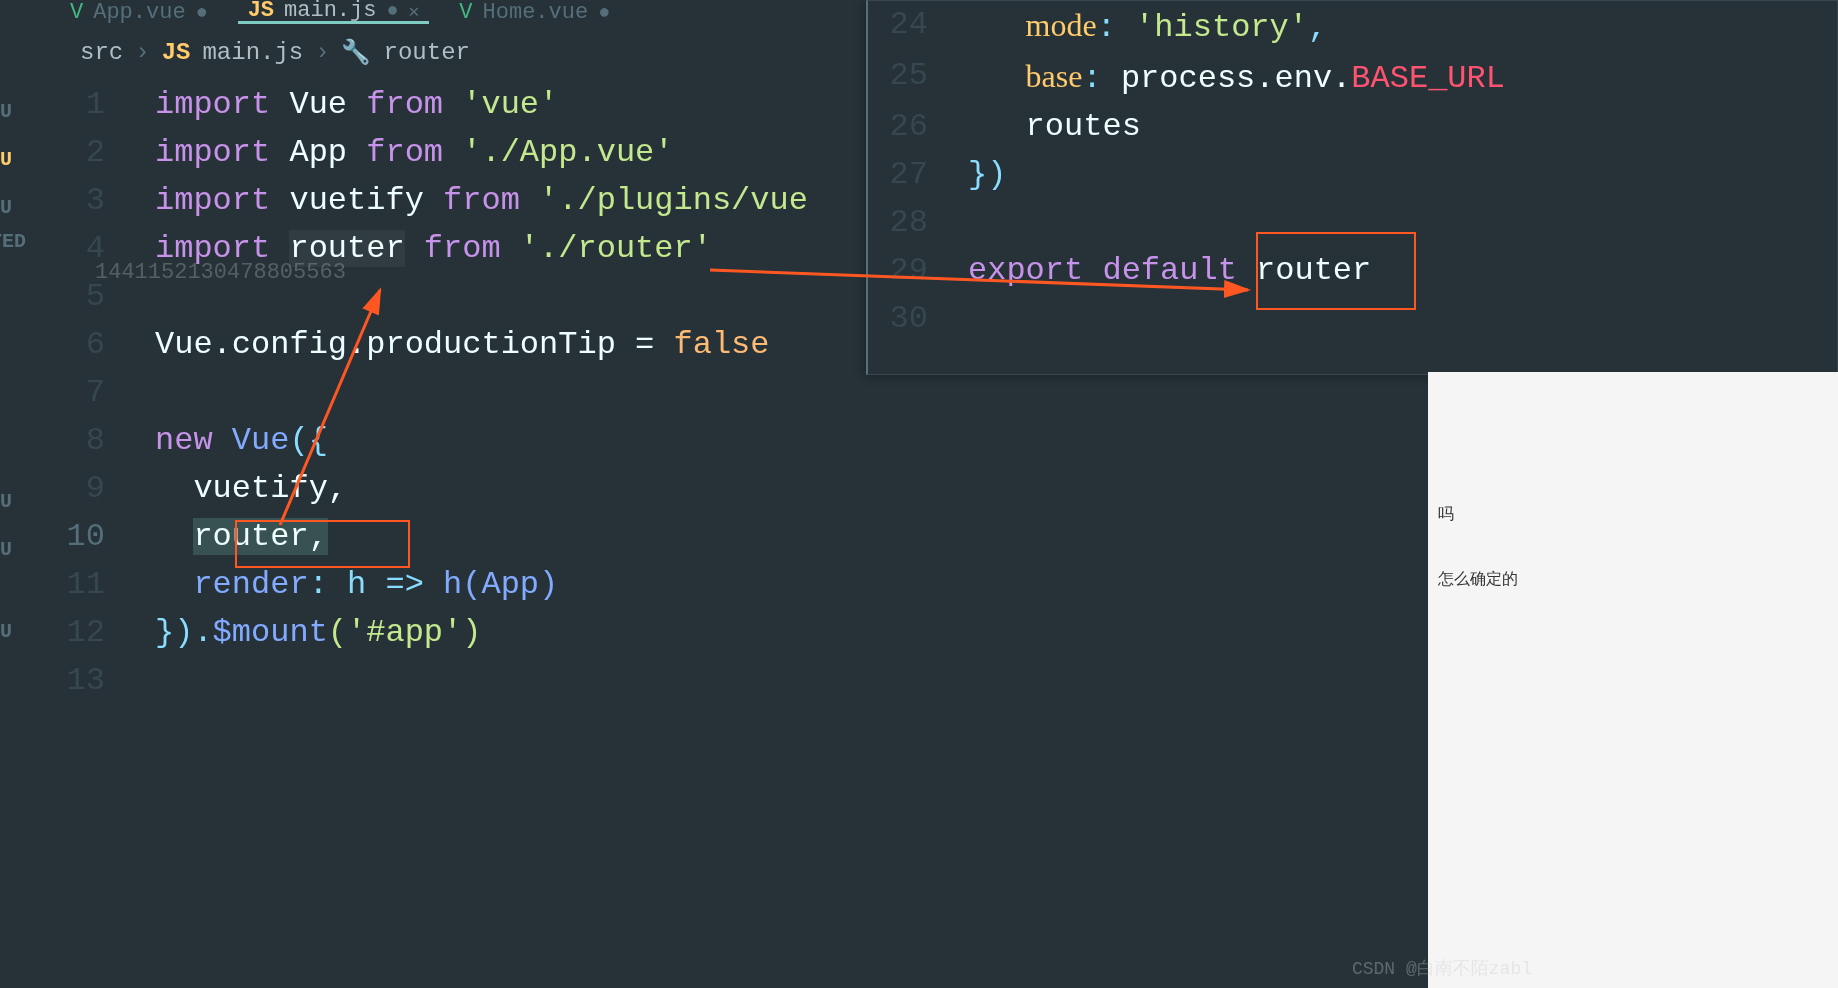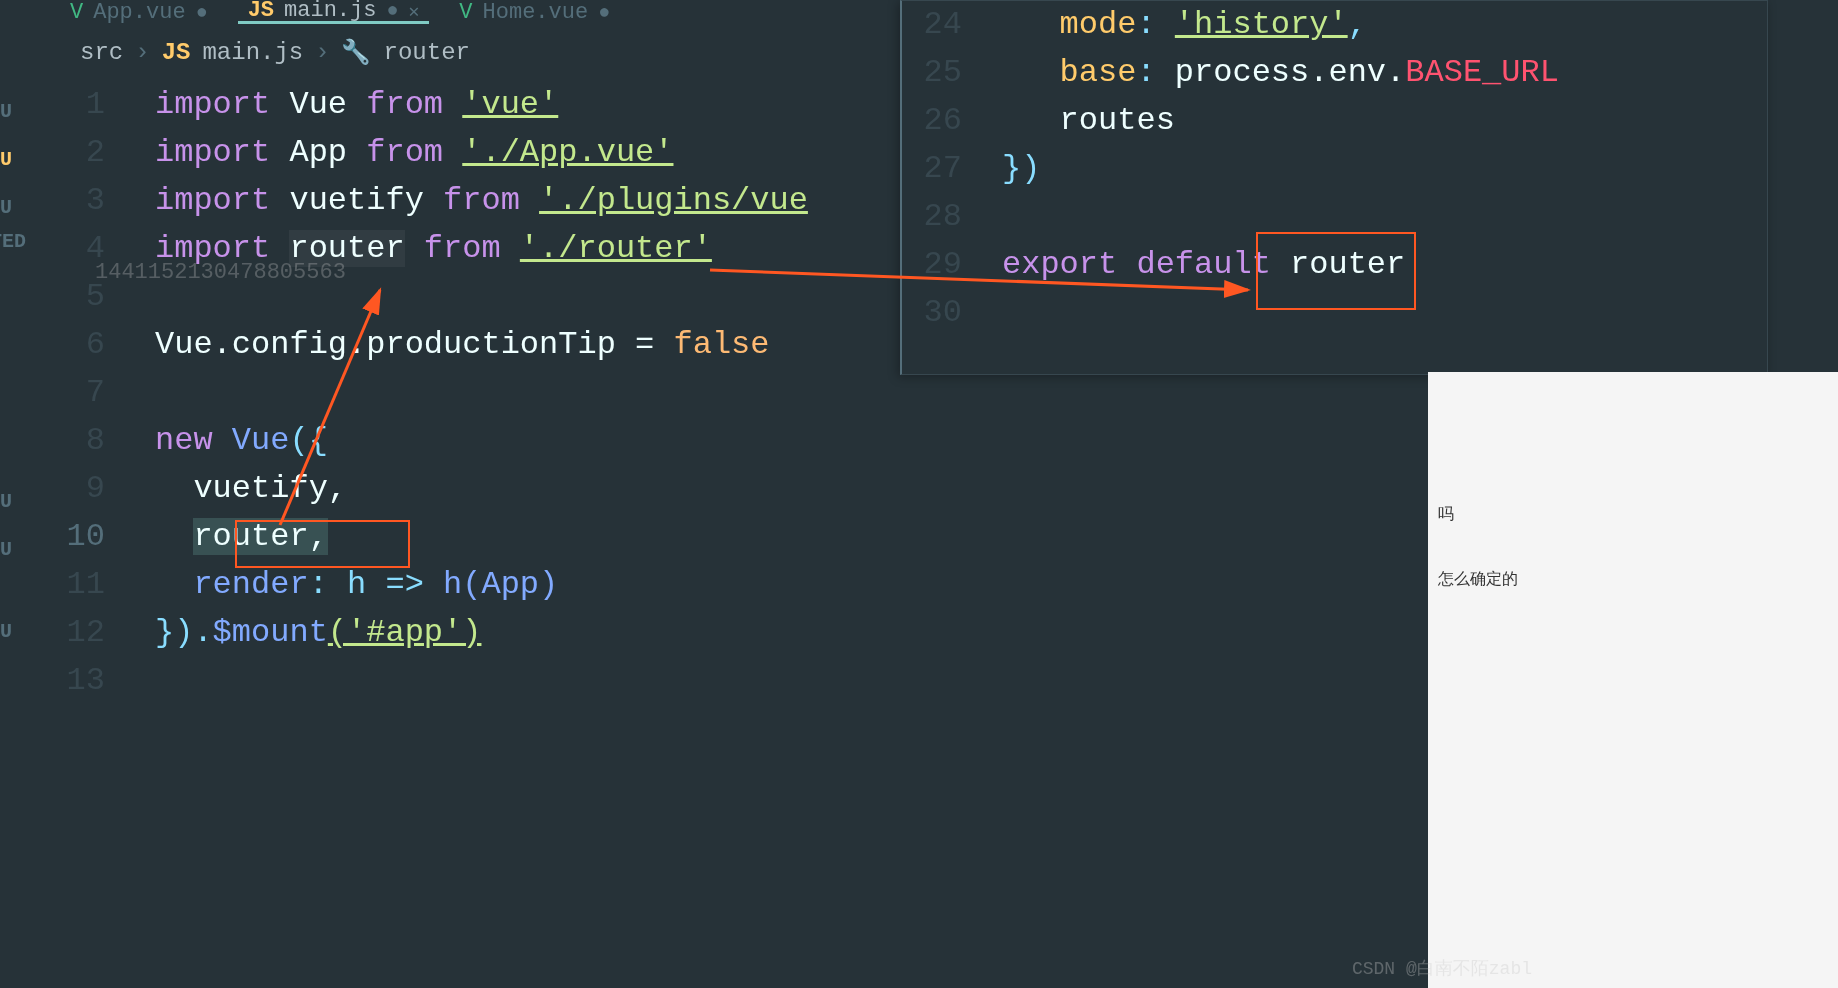--- a/index.html
+++ b/index.html
@@ -69,21 +69,21 @@
       width: 155px;
       text-align: right;
       padding-right: 50px;
       color: #37474f;
       user-select: none;
     }
     .line-num.current { color: #546e7a; }
     .code-content { white-space: pre; }
     .kw { color: #c792ea; }
     .ident { color: #eeffff; }
-    .str { color: #c3e88d; text-decoration: underline; }
+    .str { color: #c3e88d; }
     .func { color: #82aaff; }
     .punct { color: #89ddff; }
     .bool { color: #fdba74; }
     .watermark {
       position: absolute;
       top: 260px;
       left: 95px;
       color: rgba(200,200,200,0.3);
       font-size: 22px;
       z-index: 5;
@@ -91,41 +91,41 @@
     .highlight-box1 {
       position: absolute;
       border: 2px solid #ff5722;
       left: 235px;
       top: 520px;
       width: 175px;
       height: 48px;
     }
     .popup {
       position: absolute;
-      left: 900px;
+      left: 866px;
       top: 0;
-      width: 868px;
+      width: 972px;
       height: 375px;
       background: #263238;
       border: 1px solid #37474f;
       border-left: 2px solid #546e7a;
       box-shadow: -2px 2px 10px rgba(0,0,0,0.3);
     }
     .popup-row {
       display: flex;
       font-size: 32px;
       line-height: 48px;
     }
     .popup-ln {
       width: 100px;
       text-align: right;
       padding-right: 40px;
       color: #37474f;
     }
-    .prop { color: #ffcb6b; }
+    .prop { color: #ffcb6b; font-family: Liberation Serif, serif; }
     .red { color: #ff5370; text-align: center; }
     .highlight-box2 {
       position: absolute;
       border: 2px solid #ff5722;
       left: 1256px;
       top: 232px;
       width: 160px;
       height: 78px;
     }
     .arrow-svg {

